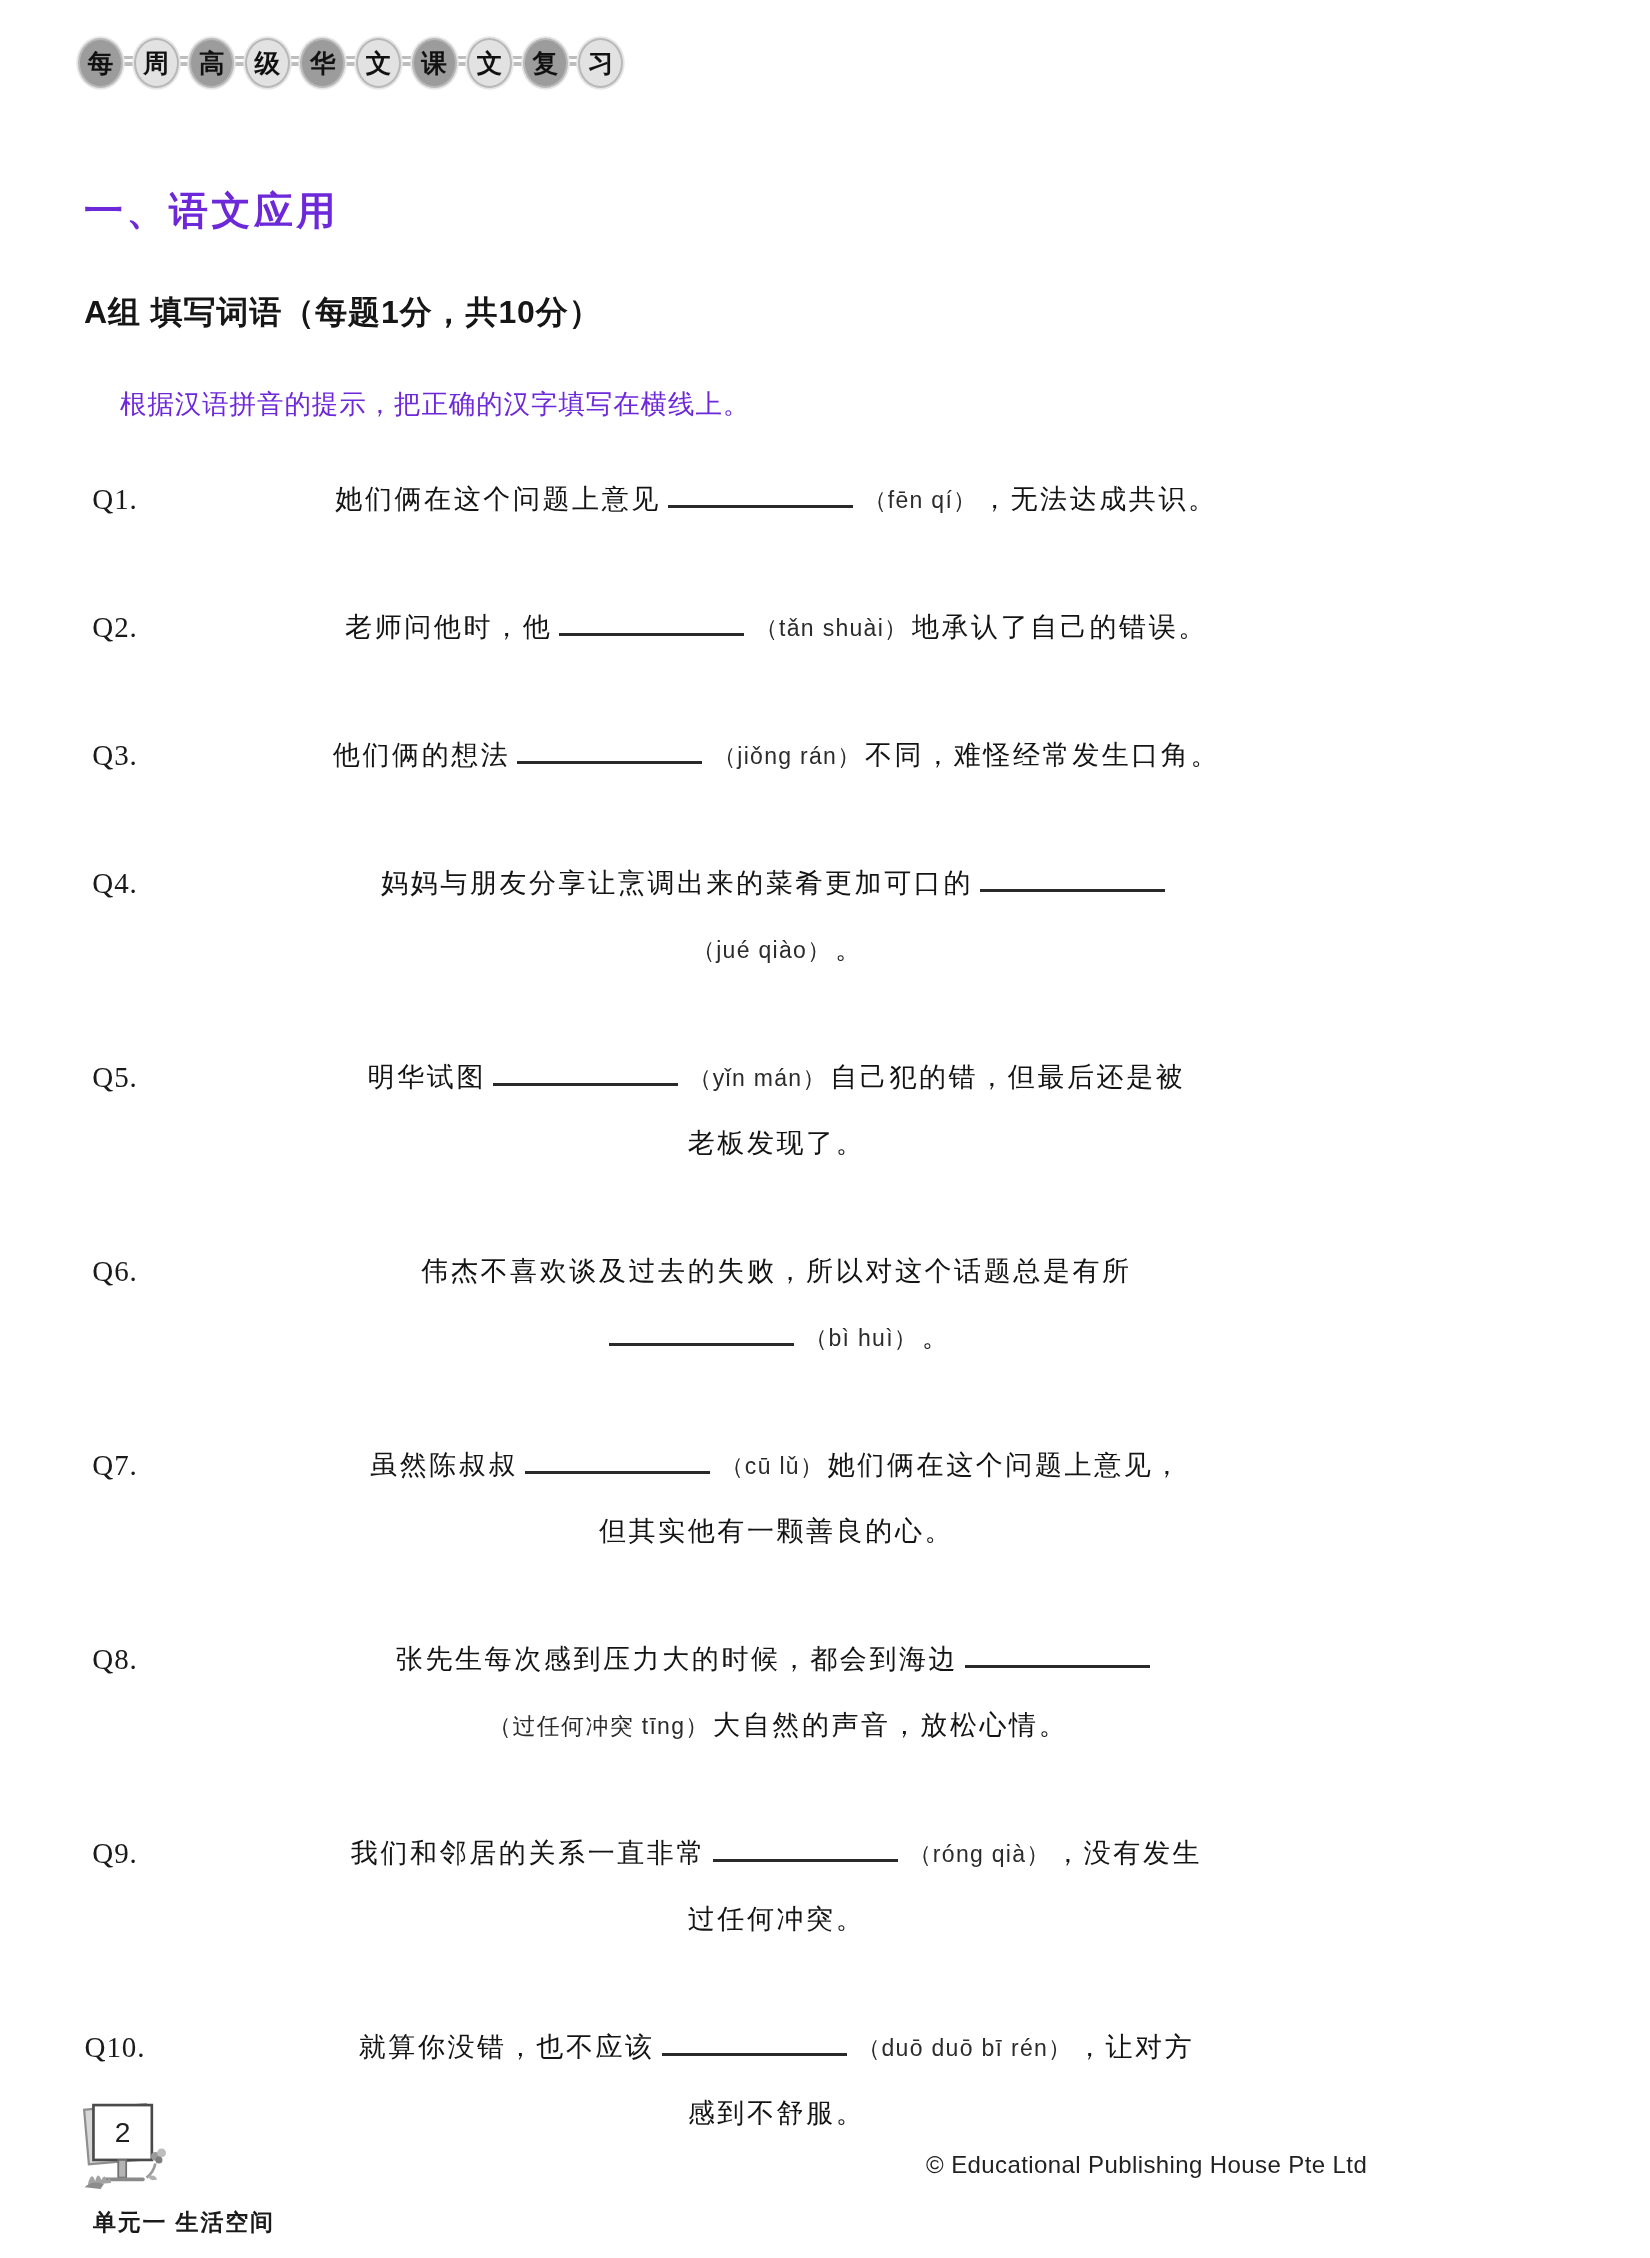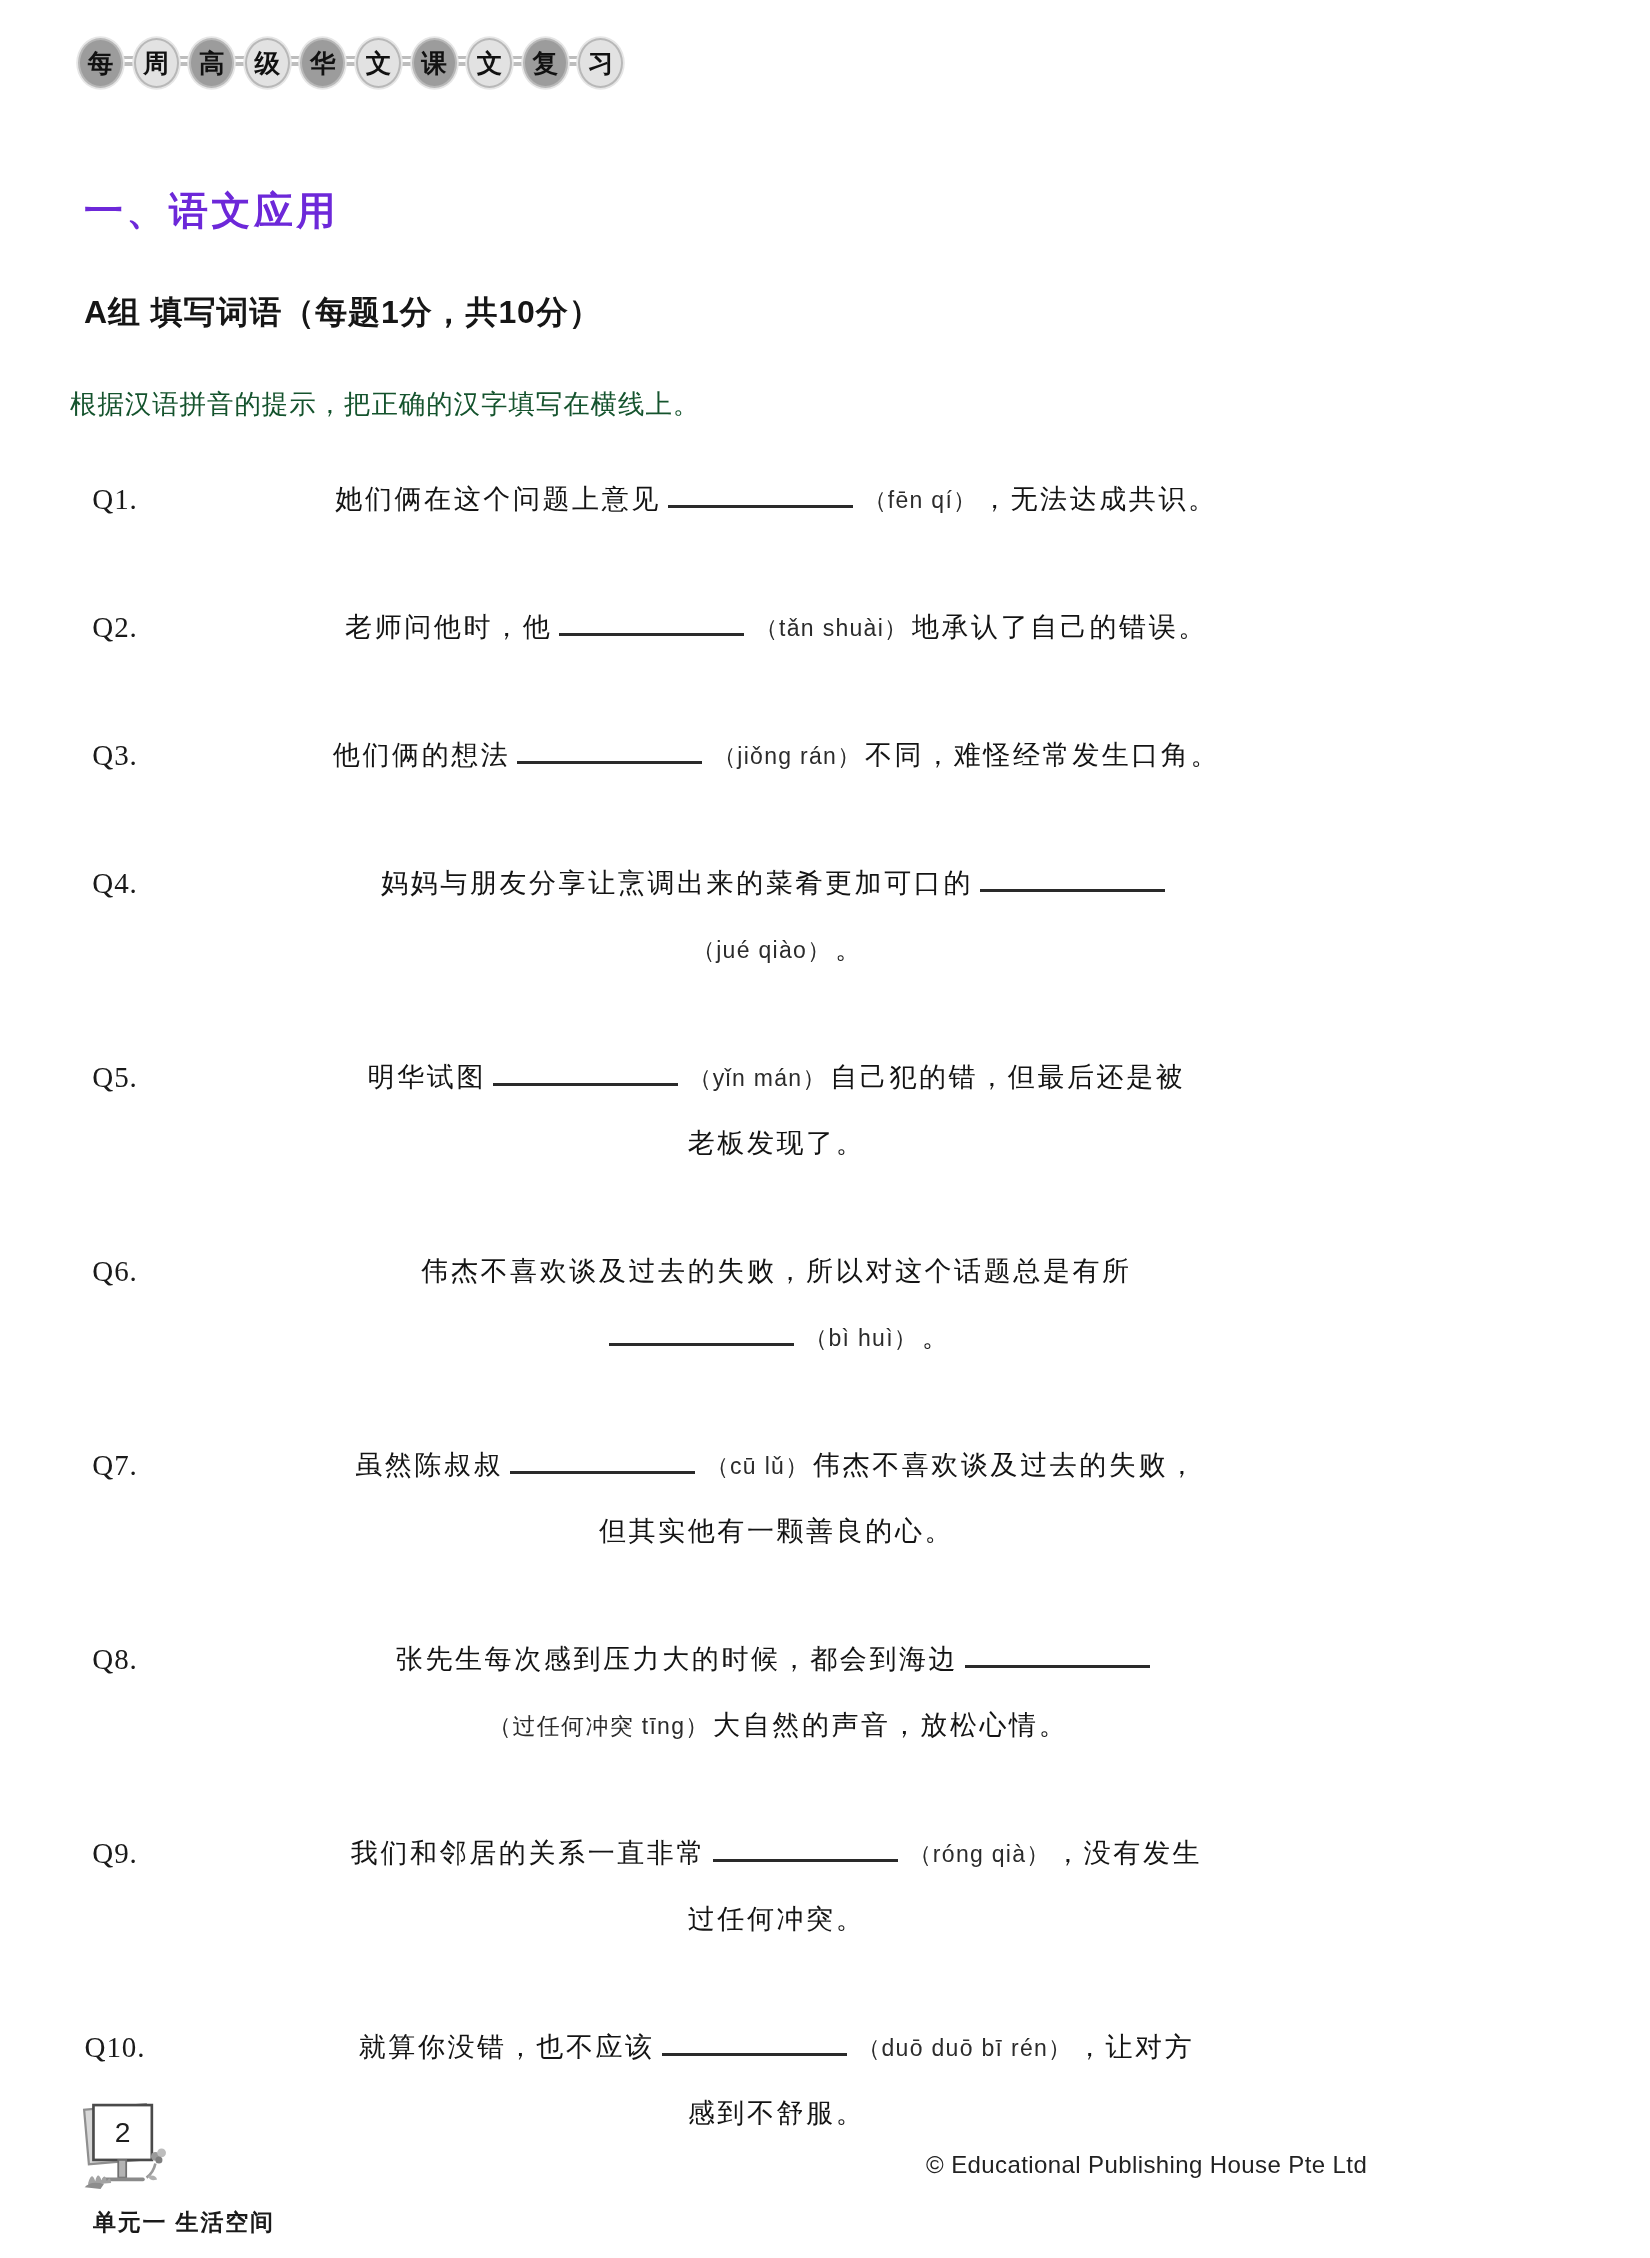--- a/index.html
+++ b/index.html
@@ -28,21 +28,21 @@
 
   
   .main-heading{
     margin:92px 0 0 84px;font-size:39px;font-weight:800;letter-spacing:3.5px;
     font-family:"Liberation Sans", sans-serif;color:#6d28d9;
   }
   .group-heading{
     margin:53px 0 0 84px;font-size:32px;font-weight:800;letter-spacing:0.9px;color:#161616;
   }
   .instruction{
-    margin:51px 0 0 70px;font-size:26.5px;font-weight:400;color:#14532d;
+    margin:51px 0 0 120px;font-size:26.5px;font-weight:400;color:#6d28d9;
     font-family:"Liberation Serif", serif;letter-spacing:0.9px;
   }
 
   
   .questions{margin:46px 0 0 84px;width:1323px;}
   .q{display:flex;margin-bottom:62px;text-align:center;}
   .qlabel{
     min-width:62px;font-family:"Liberation Serif", serif;font-size:29px;
     line-height:62px;color:#1a1a1a;letter-spacing:0.9px;
   }
@@ -142,21 +142,21 @@
       <div class="q">
         <div class="qlabel">Q6.</div>
         <div class="qbody">
           <div class="qline"><span class="ztext">伟杰不喜欢谈及过去的失败，所以对这个话题总是有所</span></div>
           <div class="qline"><span class="blank"></span><span class="pinyin">（bì huì）</span><span class="ztext">。</span></div>
         </div>
       </div>
       <div class="q">
         <div class="qlabel">Q7.</div>
         <div class="qbody">
-          <div class="qline"><span class="ztext">虽然陈叔叔</span><span class="blank"></span><span class="pinyin">（cū lǔ）</span><span class="ztext">伟杰不喜欢谈及过去的失败，</span></div>
+          <div class="qline"><span class="ztext">虽然陈叔叔</span><span class="blank"></span><span class="pinyin">（cū lǔ）</span><span class="ztext">她们俩在这个问题上意见，</span></div>
           <div class="qline"><span class="ztext">但其实他有一颗善良的心。</span></div>
         </div>
       </div>
       <div class="q">
         <div class="qlabel">Q8.</div>
         <div class="qbody">
           <div class="qline"><span class="ztext">张先生每次感到压力大的时候，都会到海边</span><span class="blank"></span></div>
           <div class="qline"><span class="pinyin">（过任何冲突 tīng）</span><span class="ztext">大自然的声音，放松心情。</span></div>
         </div>
       </div>

